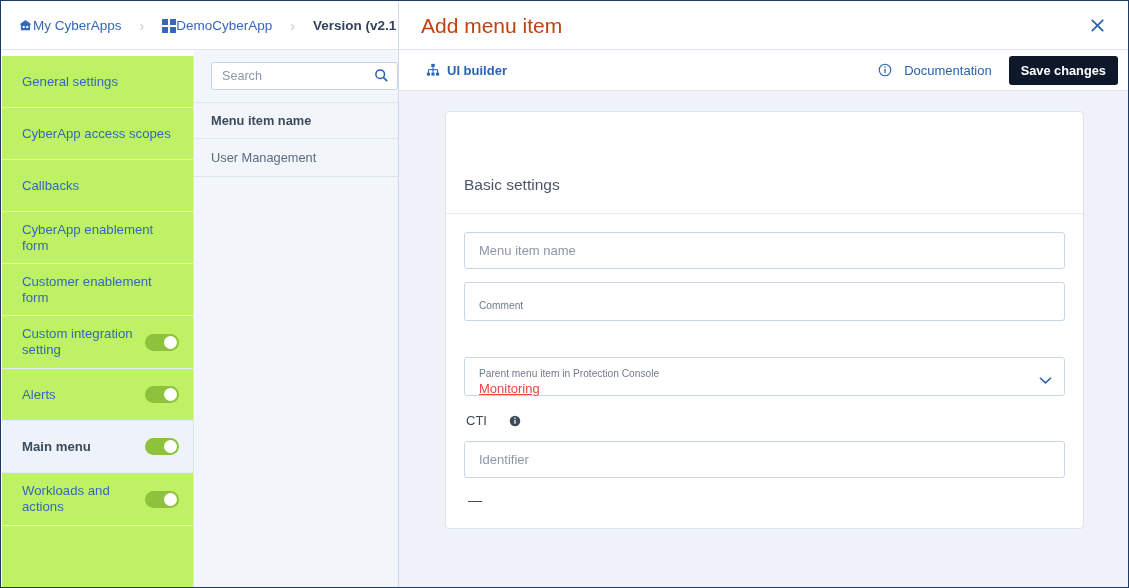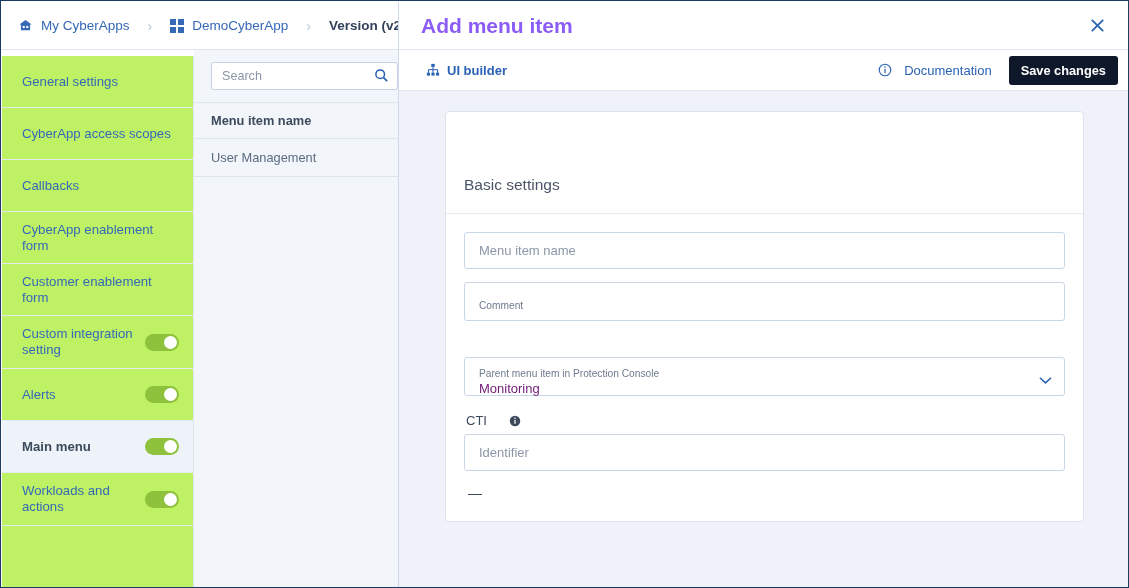--- a/index.html
+++ b/index.html
@@ -27,21 +27,20 @@
     background: #ffffff;
     border-bottom: 1px solid #dde5f0;
     display: flex;
     align-items: center;
     padding-left: 16px;
     z-index: 1;
   }
   .crumb {
     display: flex;
     align-items: center;
-    gap: 8px;
     color: #3668b8;
     font-size: 13.5px;
     white-space: nowrap;
   }
   .crumb.last { color: #32425a; font-weight: 600; }
   .crumb-sep {
     color: #b8c6dc;
     font-size: 14px;
     margin: 0 18px;
     user-select: none;
@@ -165,22 +164,22 @@
     height: 48px;
     background: #ffffff;
     border-bottom: 1px solid #dde5f0;
     display: flex;
     align-items: center;
     padding: 0 18px 0 22px;
     flex: 0 0 auto;
   }
   .modal-title {
     font-size: 21px;
-    color: #8b5cf6;
-    font-weight: 700;
+    color: #c2410c;
+    font-weight: 400;
     flex: 1;
   }
   .close-btn {
     width: 28px; height: 28px;
     display: flex; align-items: center; justify-content: center;
     cursor: pointer;
   }
   .modal-toolbar {
     height: 41px;
     background: #ffffff;
@@ -256,43 +255,44 @@
     padding-top: 10px;
   }
   .field-float-label {
     font-size: 10.2px;
     color: #6d7b8e;
     line-height: 12px;
     margin-bottom: 1px;
   }
   .field-value {
     font-size: 13px;
-    color: #701a75;
+    color: #ef4444;
     line-height: 15px;
+    text-decoration: underline;
   }
   .field-placeholder {
     font-size: 13px;
     color: #8b97a8;
     line-height: 15px;
   }
   .field.select {
     position: relative;
     flex-direction: column;
     margin-top: 36px;
   }
   .chevron {
     position: absolute;
     right: 12px;
     top: 13px;
   }
   .cti-row {
     display: flex;
     align-items: center;
     gap: 22px;
-    margin: 17px 0 6px 2px;
+    margin: 17px 0 13px 2px;
   }
   .cti-label {
     font-size: 13px;
     color: #3d4a5c;
   }
   .dash {
     font-size: 14px;
     color: #3d4a5c;
     margin: 14px 0 0 4px;
     letter-spacing: 0;

